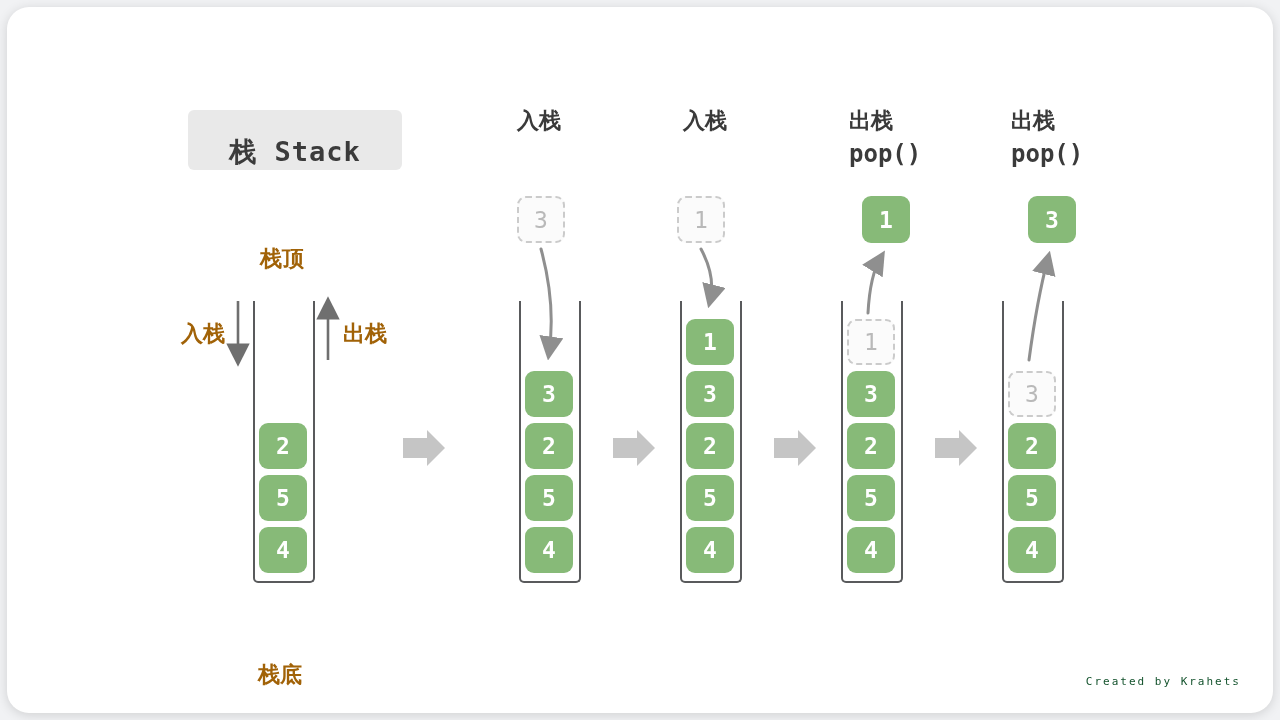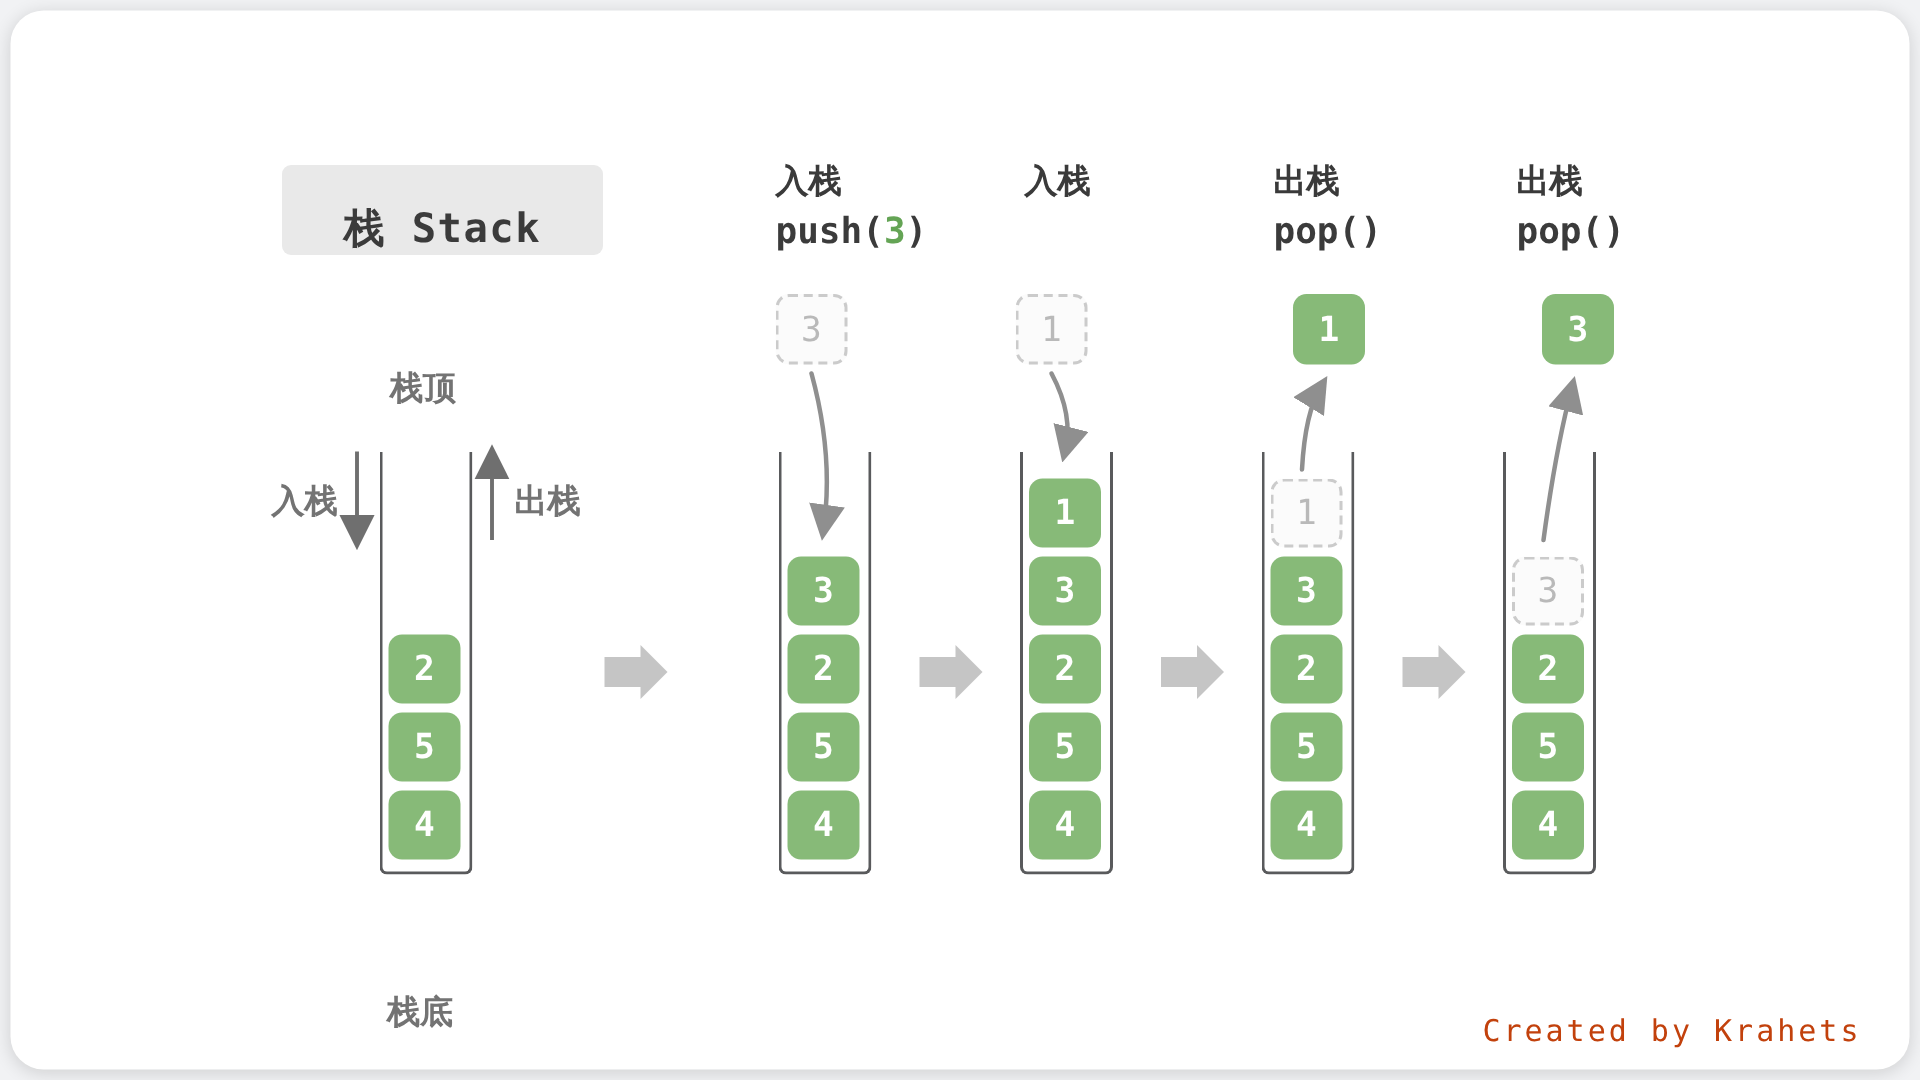--- a/index.html
+++ b/index.html
@@ -5,58 +5,57 @@
   html,body{margin:0;padding:0;width:1280px;height:720px;overflow:hidden;background:#f1f2f4;}
   body{font-family:"Liberation Sans","DejaVu Sans",sans-serif;}
   .card{position:absolute;left:7px;top:7px;width:1266px;height:706px;background:#ffffff;
         border-radius:22px;box-shadow:0 2px 12px rgba(0,0,0,.14);}
   .abs{position:absolute;}
 
   .title-badge{left:181px;top:103px;width:214px;height:60px;background:#e9e9e9;border-radius:6px;
         display:flex;align-items:flex-end;justify-content:center;
         font-family:"DejaVu Sans Mono","DejaVu Sans",monospace;font-weight:700;font-size:27px;color:#3b3b3b;letter-spacing:1px;}
 
-  .zh-label{font-weight:700;font-size:22px;color:#737373;white-space:nowrap;}
+  .zh-label{font-weight:700;font-size:22px;color:#a16207;white-space:nowrap;}
 
   .op-header{top:99px;width:160px;}
   .op-label{font-weight:700;font-size:22px;color:#3a3a3a;line-height:30px;}
   .op-code{font-family:"DejaVu Sans Mono",monospace;font-size:24px;font-weight:600;color:#3b3b3b;line-height:36px;}
   .op-code .arg{color:#64a455;font-weight:700;}
 
   .stack-frame{top:294px;width:62px;height:282px;box-sizing:border-box;
         border-left:2px solid #595a5c;border-right:2px solid #595a5c;border-bottom:2px solid #595a5c;
         border-radius:0 0 5px 5px;background:transparent;}
 
   .block{width:48px;height:46px;border-radius:9px;background:#87ba78;color:#ffffff;
         font-family:"DejaVu Sans Mono","DejaVu Sans",monospace;font-weight:700;font-size:23px;
         display:flex;align-items:center;justify-content:center;z-index:2;}
   .block.ghost{background:#fbfbfb;color:#b9b9b9;border:2px dashed #cbcbcb;box-sizing:border-box;font-weight:500;}
   .float-box{width:48px;height:47px;}
 
-  .watermark{font-family:"DejaVu Sans Mono",monospace;font-size:20px;color:#c2410c;letter-spacing:2px;}
+  .watermark{font-family:"DejaVu Sans Mono",monospace;font-size:11px;color:#14532d;letter-spacing:2px;}
 
   svg.overlay{position:absolute;left:0;top:0;width:1266px;height:706px;pointer-events:none;z-index:5;}
 </style>
 </head>
 <body>
 
 <div class="card">
 
   <div class="abs title-badge">
     <span>栈 Stack</span>
   </div>
 
   <div class="abs zh-label" style="left:253px;top:237px;">栈顶</div>
   <div class="abs zh-label" style="left:251px;top:605px;margin-top:48px;">栈底</div>
   <div class="abs zh-label" style="left:174px;top:312px;">入栈</div>
   <div class="abs zh-label" style="left:336px;top:312px;">出栈</div>
 
   <div class="abs op-header" style="left:510px;">
     <div class="op-label">入栈</div>
-    <div class="op-code"><span>push(</span><span class="arg">3</span><span>)</span></div>
   </div>
   <div class="abs op-header" style="left:676px;">
     <div class="op-label">入栈</div>
   </div>
   <div class="abs op-header" style="left:842px;">
     <div class="op-label">出栈</div>
     <div class="op-code"><span>pop(</span><span class="arg"></span><span>)</span></div>
   </div>
   <div class="abs op-header" style="left:1004px;">
     <div class="op-label">出栈</div>

